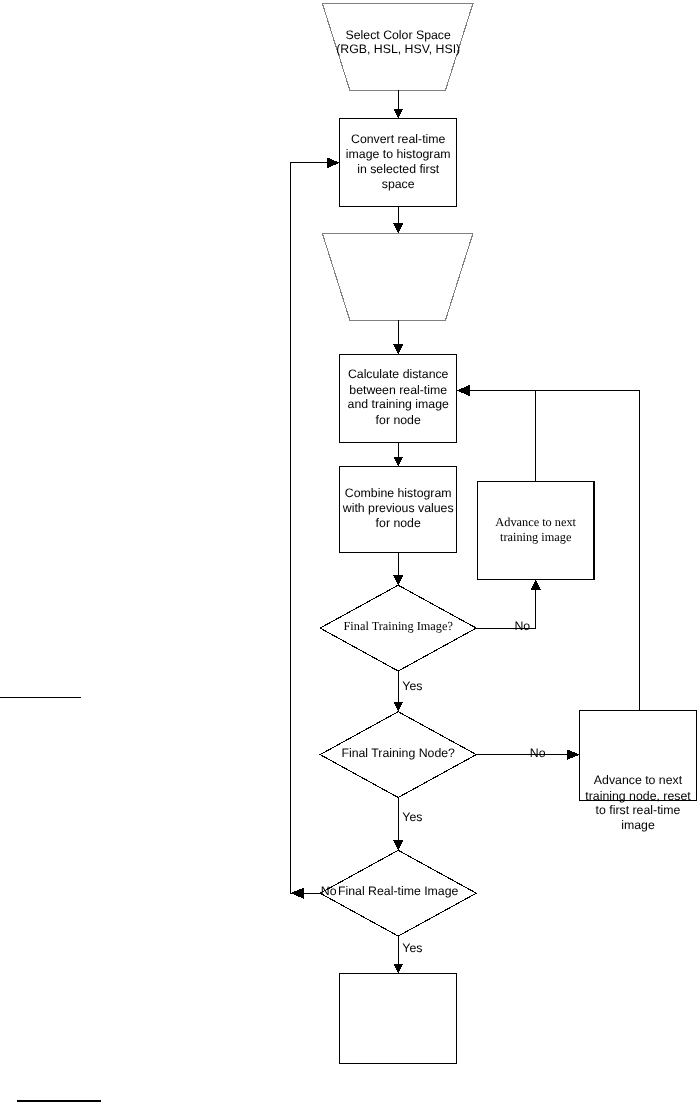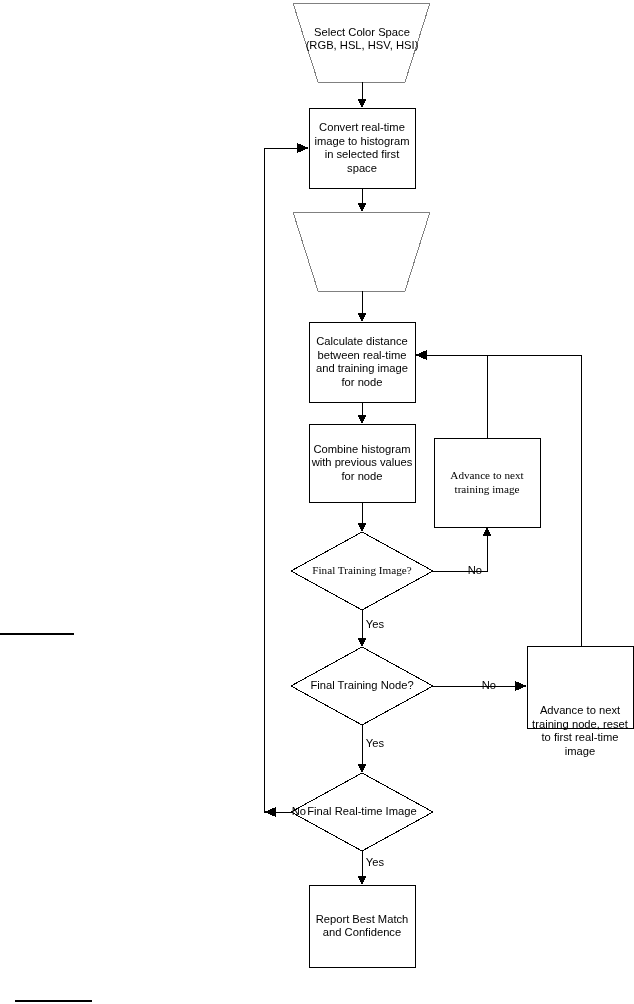--- a/index.html
+++ b/index.html
@@ -100,21 +100,20 @@
   <div class="node-text" style="left:436px;top:440px;width:102px;height:85px;font-family:Liberation Serif, serif;">Advance to next training image</div>
 
   <div class="node-text" style="left:303px;top:548px;width:118px;height:46px;font-family:Liberation Serif, serif;">Final Training Image?</div>
 
   <div class="node-text" style="left:303px;top:663px;width:118px;height:46px;">Final Training Node?</div>
 
   <div class="node-text" style="left:529px;top:648px;width:102px;height:78px;margin-top:44px;">Advance to next training node, reset to first real-time image</div>
 
   <div class="node-text" style="left:303px;top:789px;width:118px;height:46px;">Final Real-time Image</div>
 
-  <div class="node-text" style="left:311px;top:887px;width:102px;height:78px;">Report Best Match and Confidence</div>
 
   <div class="edge-label" style="left:438px;top:564px;width:44px;">No</div>
 
   <div class="edge-label" style="left:340px;top:618px;width:44px;">Yes</div>
 
   <div class="edge-label" style="left:452px;top:679px;width:44px;">No</div>
 
   <div class="edge-label" style="left:340px;top:737px;width:44px;">Yes</div>
 
   <div class="edge-label" style="left:278px;top:805px;width:28px;">No</div>

